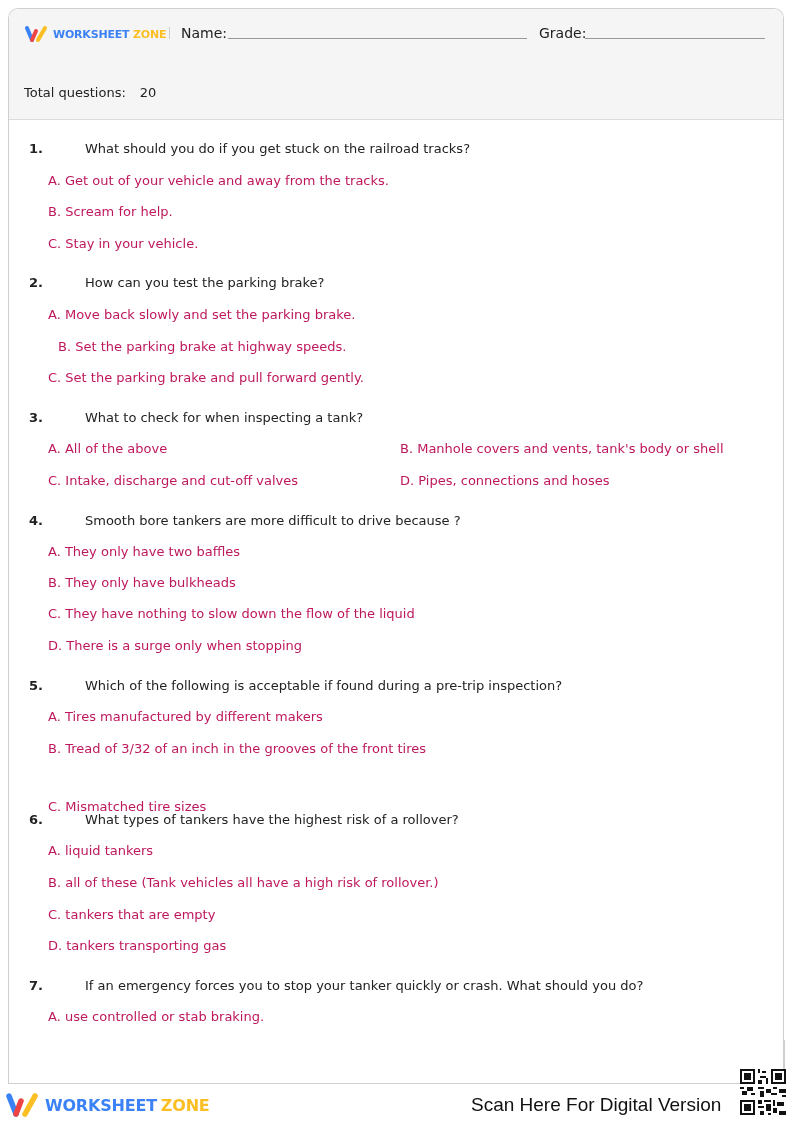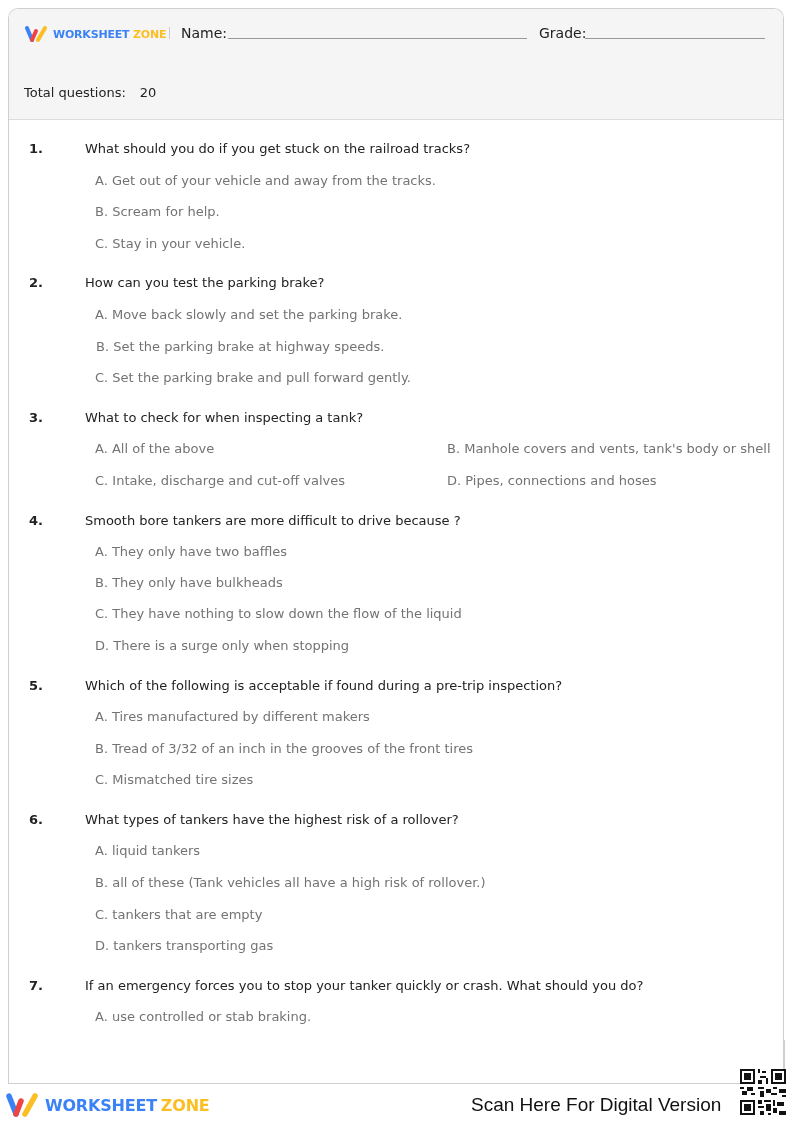--- a/index.html
+++ b/index.html
@@ -17,21 +17,21 @@
   .hdr-logo .txt { font-size:11px; margin-left:4px; }
   .sep { position:absolute; left:160px; top:18px; width:1px; height:12px; background:#ccc; }
   .lbl { position:absolute; font-size:14px; color:#222; }
   .line { position:absolute; height:1px; background:#999; }
   .title { position:absolute; left:15px; top:56px; font-size:13px; font-weight:bold; color:#222; }
   .total { position:absolute; left:15px; top:76px; font-size:13px; color:#222; }
   .total span.v { margin-left:14px; }
   .q { position:absolute; left:0; font-size:13px; color:#222; }
   .qnum { position:absolute; left:29px; font-weight:bold; }
   .qtext { position:absolute; left:48px; white-space:nowrap;margin-left:37px; }
-  .opt { position:absolute; font-size:13px; color:#737373; white-space:nowrap;margin-left:47px; }
+  .opt { position:absolute; font-size:13px; color:#be185d; white-space:nowrap; }
   .bottom-line { position:absolute; left:8px; top:1083px; width:732px; height:1px; background:#cfcfcf; }
   .right-line { position:absolute; left:784px; top:1040px; width:1px; height:30px; background:#cfcfcf; }
   .foot-logo { left:6px; top:1092px; }
   .foot-logo .txt { font-size:16px; margin-left:5px; }
   .scan { position:absolute; left:471px; top:1094px; font-family:"Liberation Sans",sans-serif; font-size:19px; color:#111; }
   .qr { position:absolute; left:740px; top:1069px; width:46px; height:46px; }
 </style>
 </head>
 <body>
 
@@ -59,21 +59,21 @@
 </div>
 <div class="opt" style="left:48px; top:173px;">A. Get out of your vehicle and away from the tracks.</div>
 <div class="opt" style="left:48px; top:204px;">B. Scream for help.</div>
 <div class="opt" style="left:48px; top:236px;">C. Stay in your vehicle.</div>
 
 <div class="q" style="top:275px;">
   <span class="qnum">2.</span>
   <span class="qtext">How can you test the parking brake?</span>
 </div>
 <div class="opt" style="left:48px; top:307px;">A. Move back slowly and set the parking brake.</div>
-<div class="opt" style="left:49px; top:339px;">B. Set the parking brake at highway speeds.</div>
+<div class="opt" style="left:58px; top:339px;">B. Set the parking brake at highway speeds.</div>
 <div class="opt" style="left:48px; top:370px;">C. Set the parking brake and pull forward gently.</div>
 
 <div class="q" style="top:410px;">
   <span class="qnum">3.</span>
   <span class="qtext">What to check for when inspecting a tank?</span>
 </div>
 <div class="opt" style="left:48px; top:441px;">A. All of the above</div>
 <div class="opt" style="left:400px; top:441px;">B. Manhole covers and vents, tank's body or shell</div>
 <div class="opt" style="left:48px; top:473px;">C. Intake, discharge and cut-off valves</div>
 <div class="opt" style="left:400px; top:473px;">D. Pipes, connections and hoses</div>
@@ -86,21 +86,21 @@
 <div class="opt" style="left:48px; top:575px;">B. They only have bulkheads</div>
 <div class="opt" style="left:48px; top:606px;">C. They have nothing to slow down the flow of the liquid</div>
 <div class="opt" style="left:48px; top:638px;">D. There is a surge only when stopping</div>
 
 <div class="q" style="top:678px;">
   <span class="qnum">5.</span>
   <span class="qtext">Which of the following is acceptable if found during a pre-trip inspection?</span>
 </div>
 <div class="opt" style="left:48px; top:709px;">A. Tires manufactured by different makers</div>
 <div class="opt" style="left:48px; top:741px;">B. Tread of 3/32 of an inch in the grooves of the front tires</div>
-<div class="opt" style="left:48px; top:772px;">C. Mismatched tire sizes</div>
+<div class="opt" style="left:48px; top:799px;">C. Mismatched tire sizes</div>
 
 <div class="q" style="top:812px;">
   <span class="qnum">6.</span>
   <span class="qtext">What types of tankers have the highest risk of a rollover?</span>
 </div>
 <div class="opt" style="left:48px; top:843px;">A. liquid tankers</div>
 <div class="opt" style="left:48px; top:875px;">B. all of these (Tank vehicles all have a high risk of rollover.)</div>
 <div class="opt" style="left:48px; top:907px;">C. tankers that are empty</div>
 <div class="opt" style="left:48px; top:938px;">D. tankers transporting gas</div>
 

